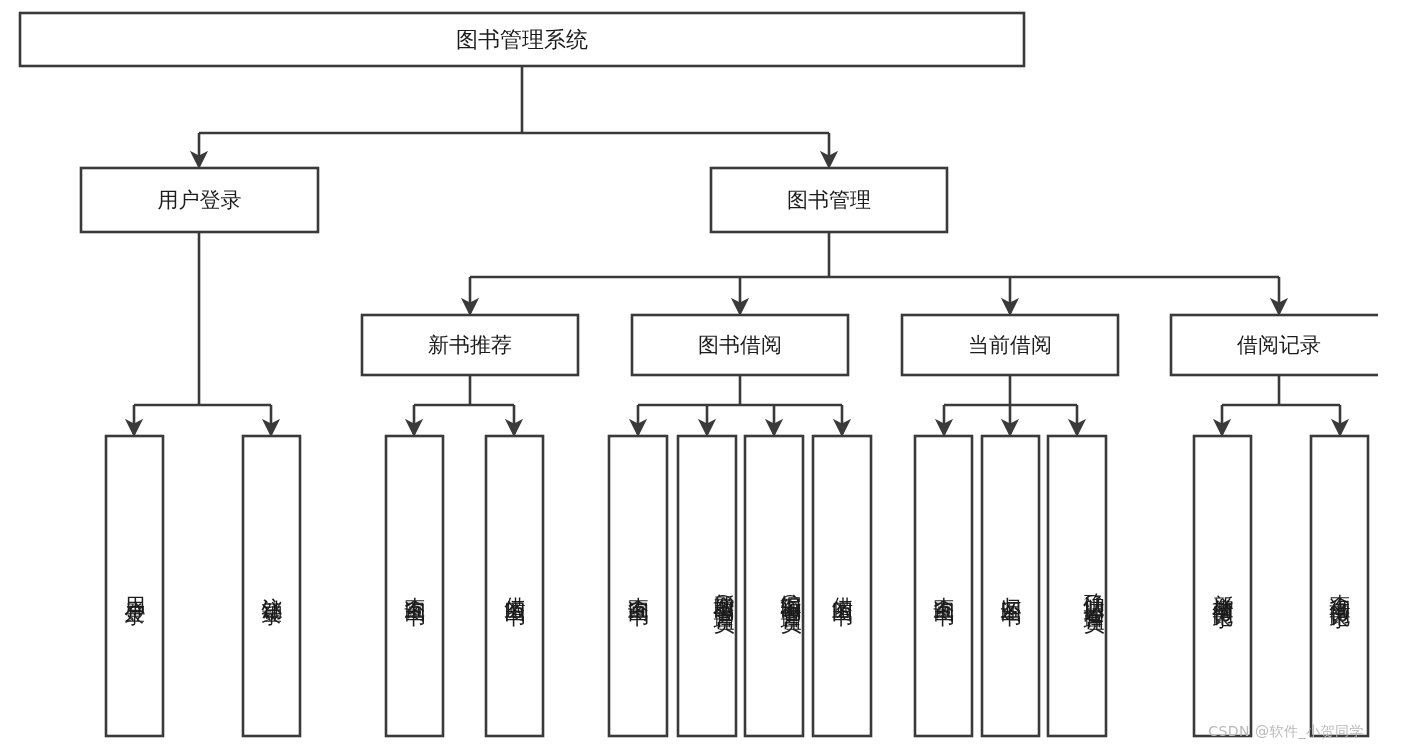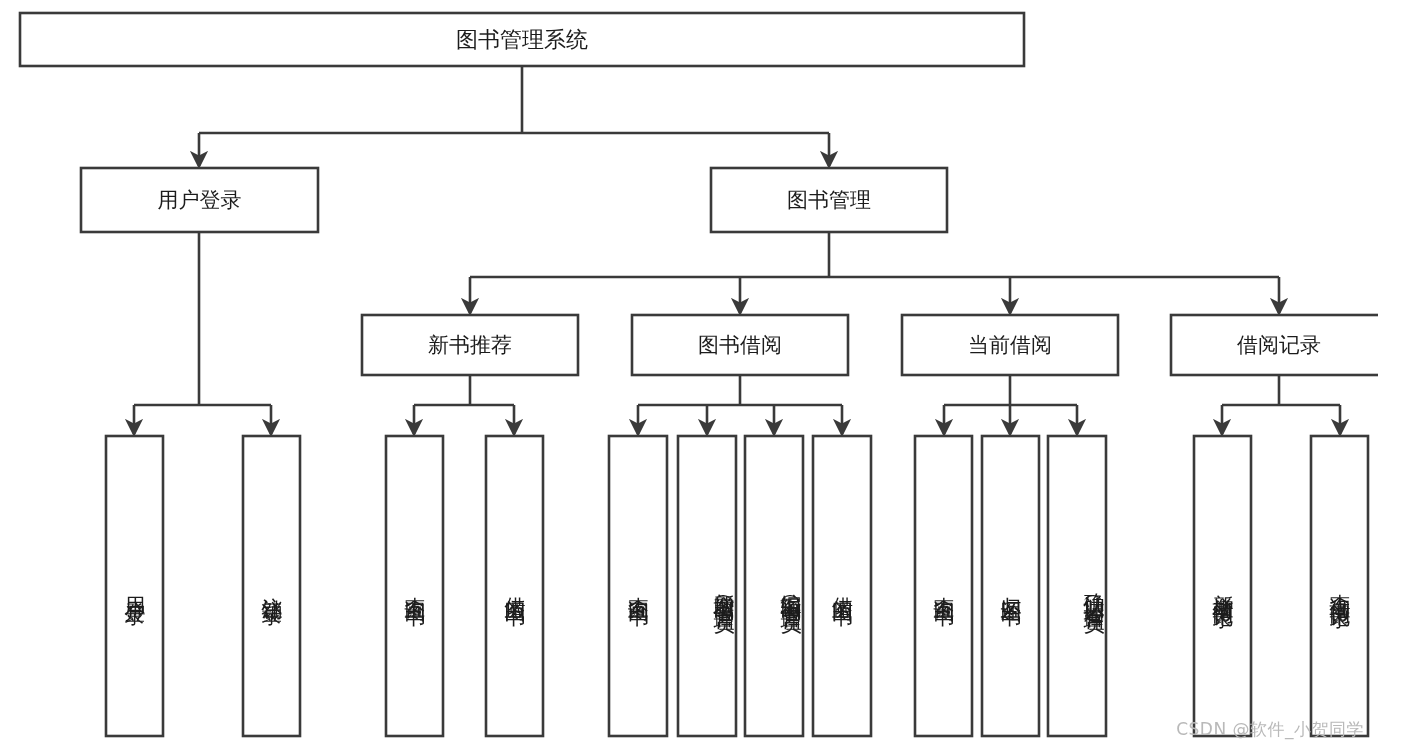--- a/index.html
+++ b/index.html
@@ -47,21 +47,21 @@
     justify-content: center;
     text-align: center;
     white-space: nowrap;
     pointer-events: none;
   }
   .watermark {
     position: absolute;
     right: 14px;
     bottom: 6px;
     font-family: "DejaVu Sans", "Liberation Sans", sans-serif;
-    font-size: 17px;
+    font-size: 14px;
     color: #b9b9b9;
     white-space: nowrap;
     letter-spacing: 0.5px;
   }
 </style>
 </head>
 <body>
 
 <div id="stage">
 

